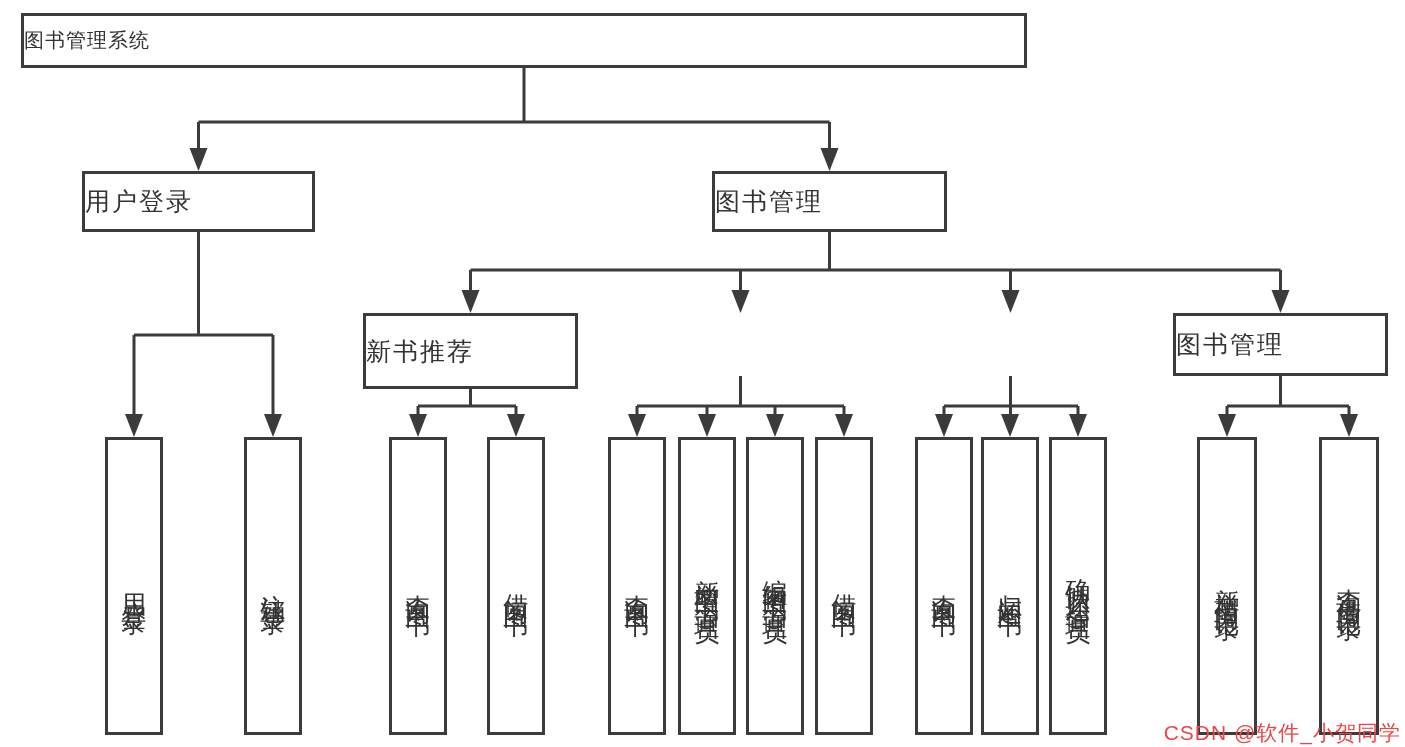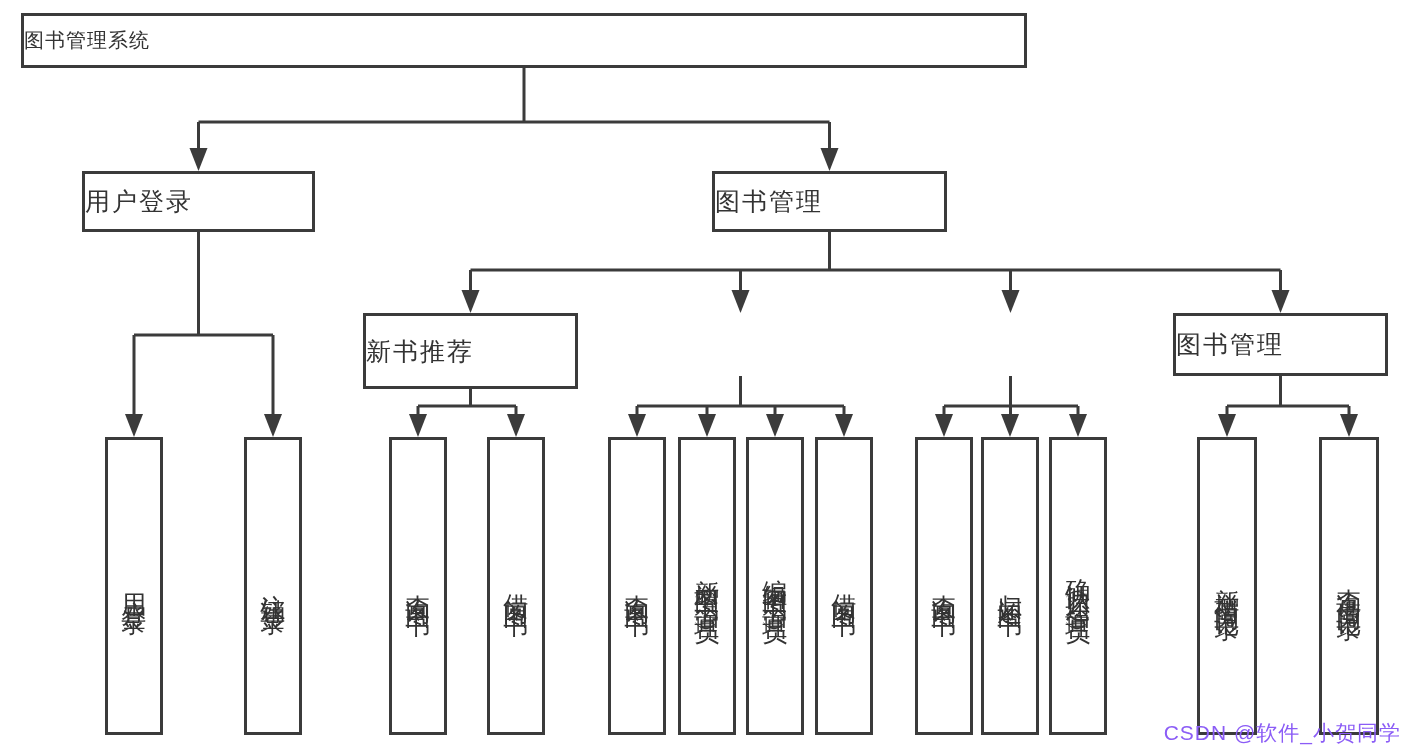--- a/index.html
+++ b/index.html
@@ -49,21 +49,21 @@
     letter-spacing: 6px;
     line-height: 1.05;
     color: #333333;
     white-space: nowrap;
   }
   .watermark {
     position: absolute;
     right: 4px;
     top: 719px;
     font-size: 21px;
-    color: #8b5cf6;
+    color: #ef4444;
     letter-spacing: 1px;
     z-index: 5;
     white-space: nowrap;
   }
 </style>
 </head>
 <body>
 
 <div class="canvas">
 

